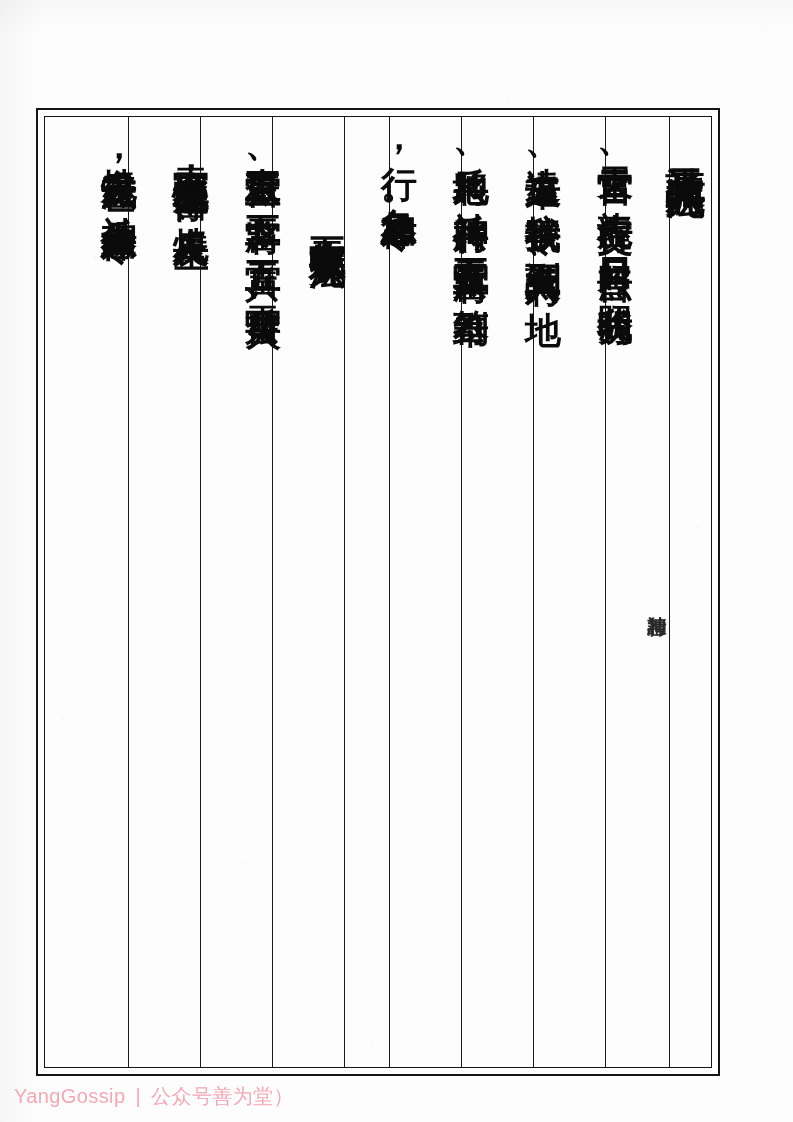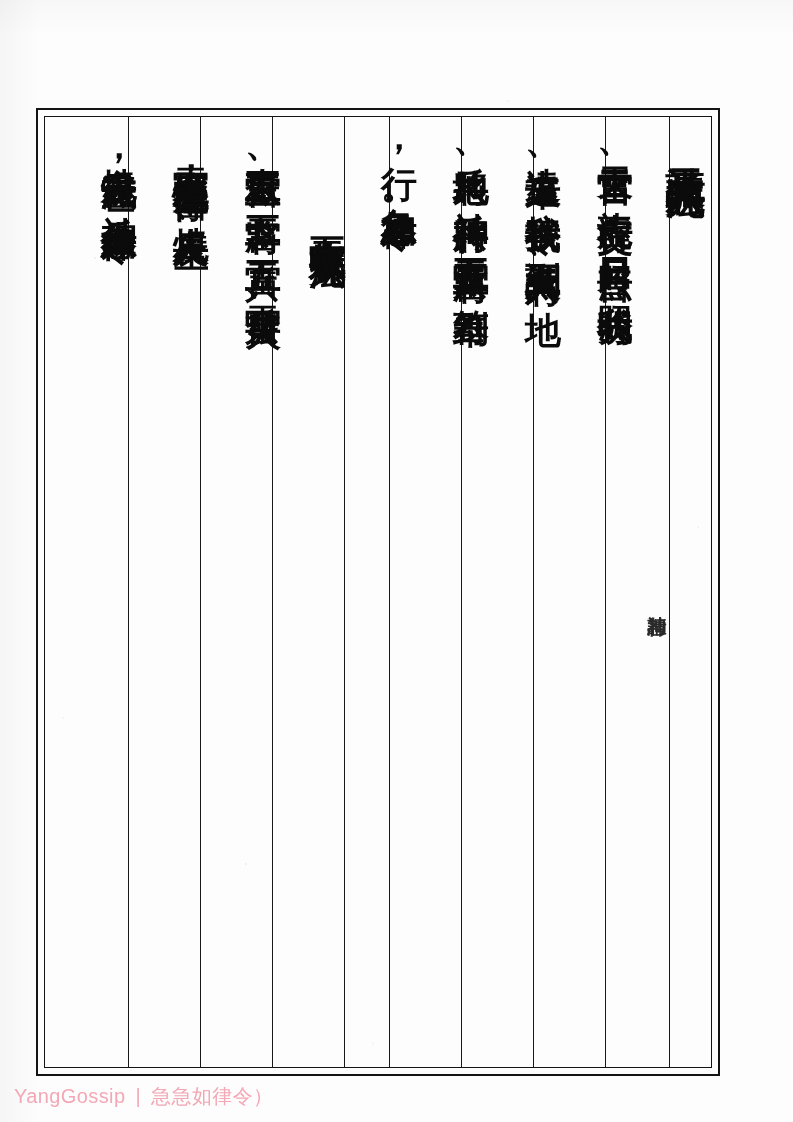--- a/index.html
+++ b/index.html
@@ -187,16 +187,16 @@
 
   </div>
 
   <div class="annotation" style="left:648px; top:600px;">請神恕</div>
 
   <div class="scan-shade"></div>
 
   <div class="footer">
     <span>YangGossip</span>
     <span class="sep">|</span>
-    <span class="cn">急急如律令）</span>
+    <span class="cn">公众号善为堂）</span>
   </div>
 
 </div>
 
 </body></html>

